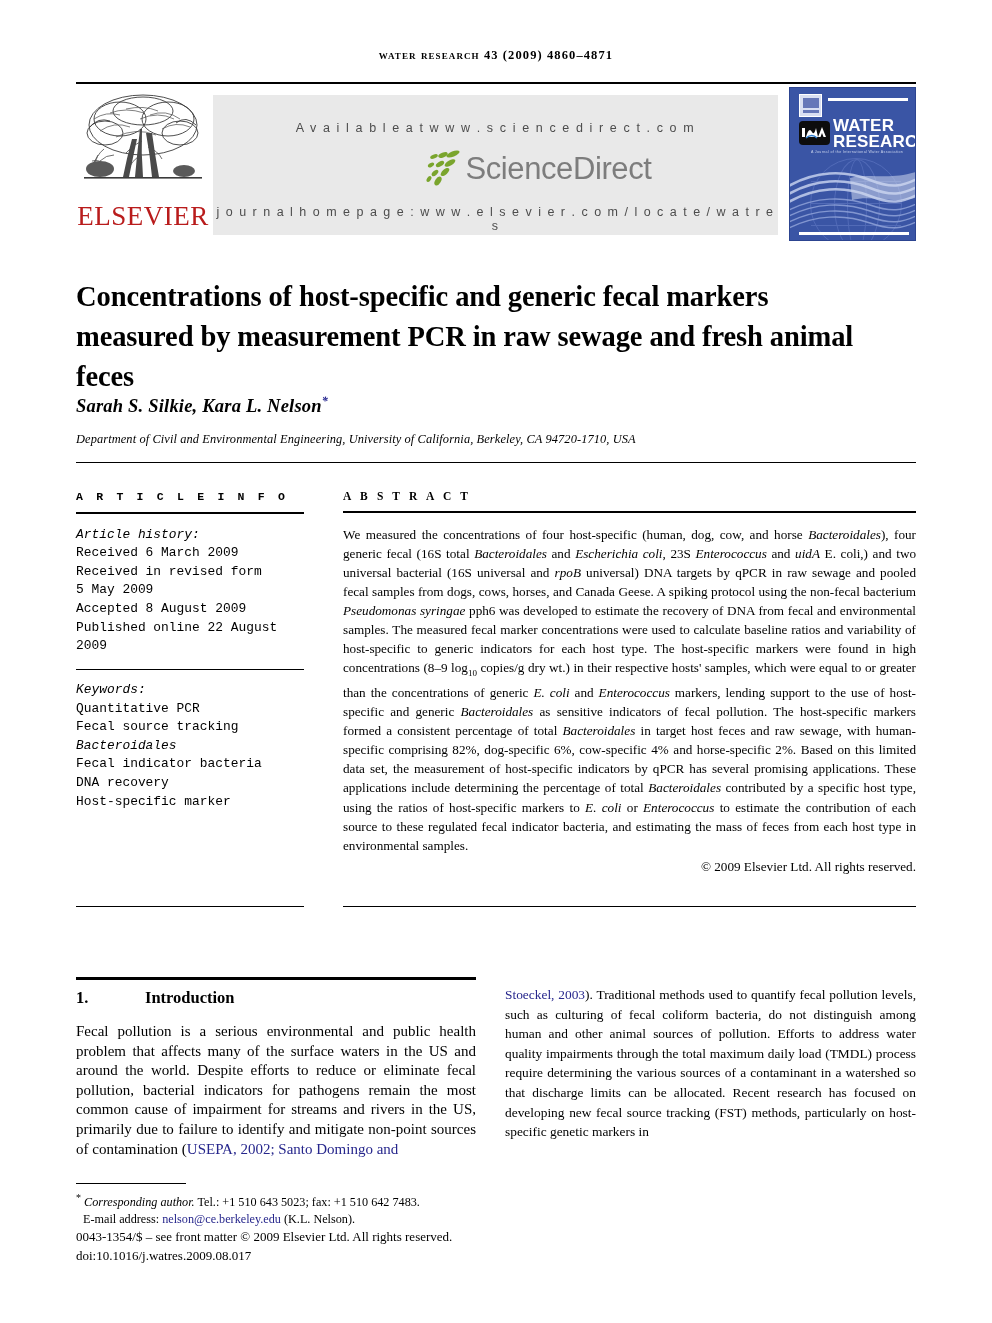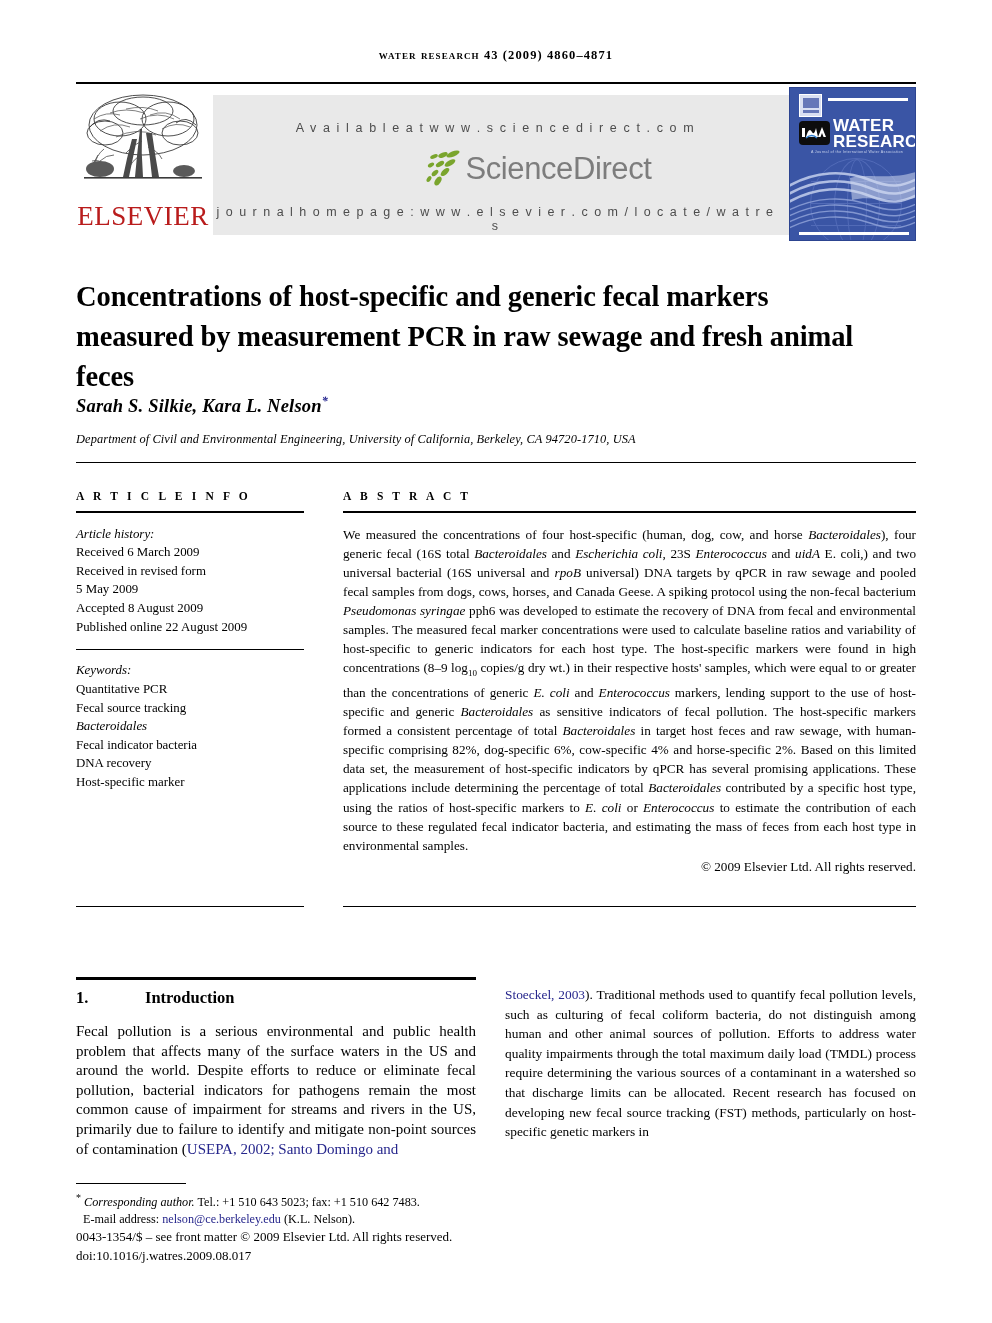--- a/index.html
+++ b/index.html
@@ -73,21 +73,20 @@
     color: #b91c1c;
     line-height: 1;
   }
 
   
   .sd-banner {
     position: absolute;
     left: 137px; top: 8px;
     width: 565px; height: 140px;
     background: #e9e9e9;
-    padding-left: 28px;
   }
   .sd-available {
     position: absolute;
     left: 0; top: 26px;
     width: 565px;
     text-align: center;
     font-family: "Liberation Sans", "DejaVu Sans", sans-serif;
     font-size: 12.5px;
     letter-spacing: 1.6px;
     color: #4d4d4d;
@@ -271,20 +270,21 @@
     letter-spacing: 0.1px;
   }
 
   .aff-rule { left: 76px; top: 462px; width: 840px; height: 1.2px; }
 
   
   .col-info {
     position: absolute;
     left: 76px; top: 490px;
     width: 228px;
+    font-family: Liberation Mono, monospace;
   }
   .col-abs {
     position: absolute;
     left: 343px; top: 490px;
     width: 573px;
   }
   .sec-label {
     font-size: 11.5px;
     font-weight: bold;
     letter-spacing: 3.2px;

